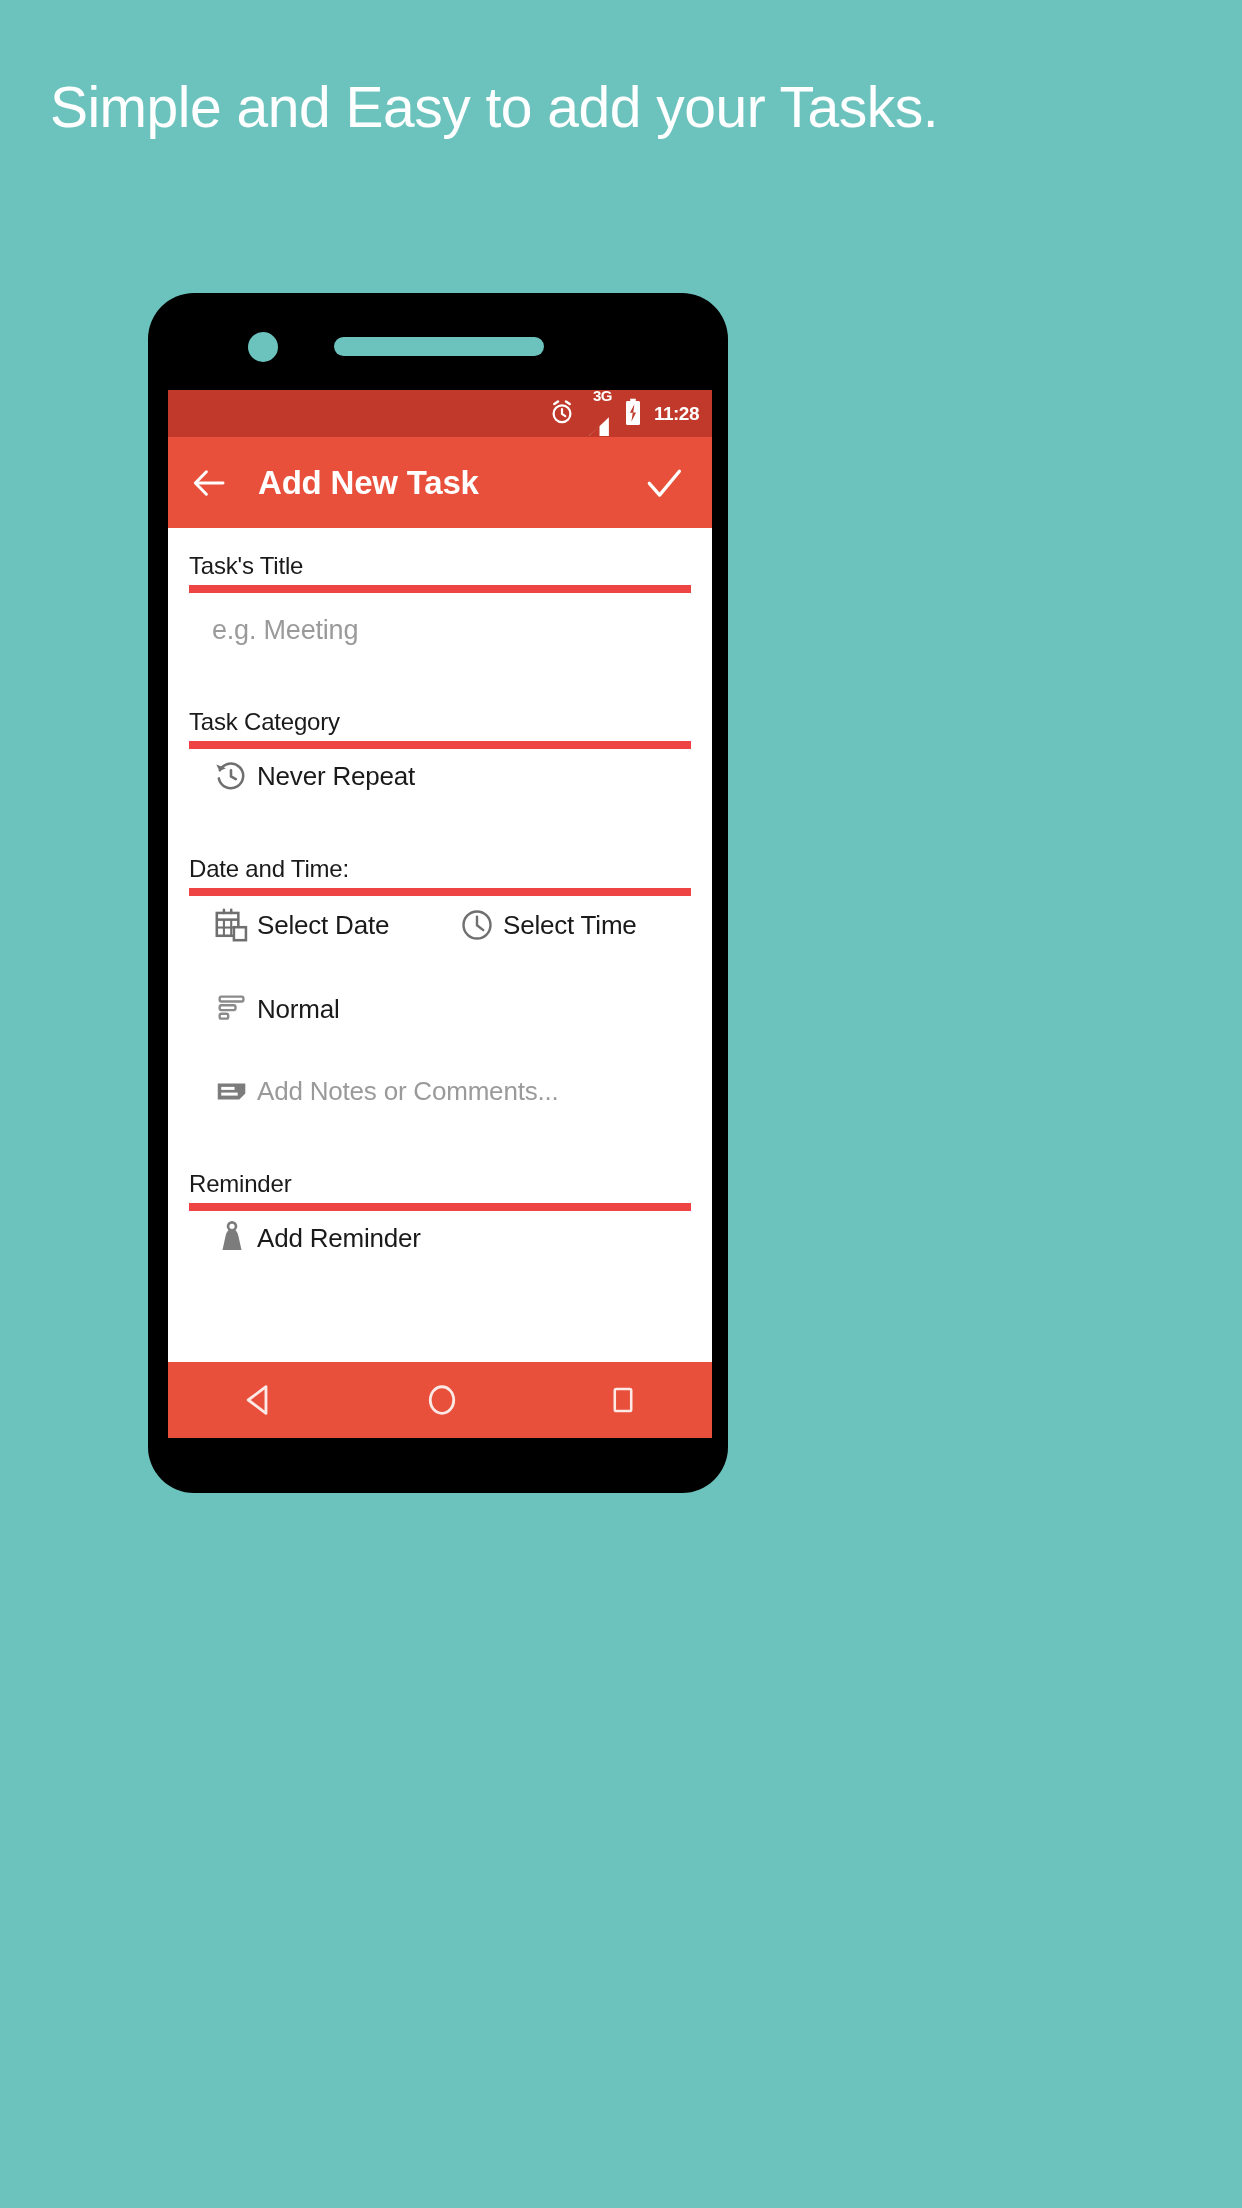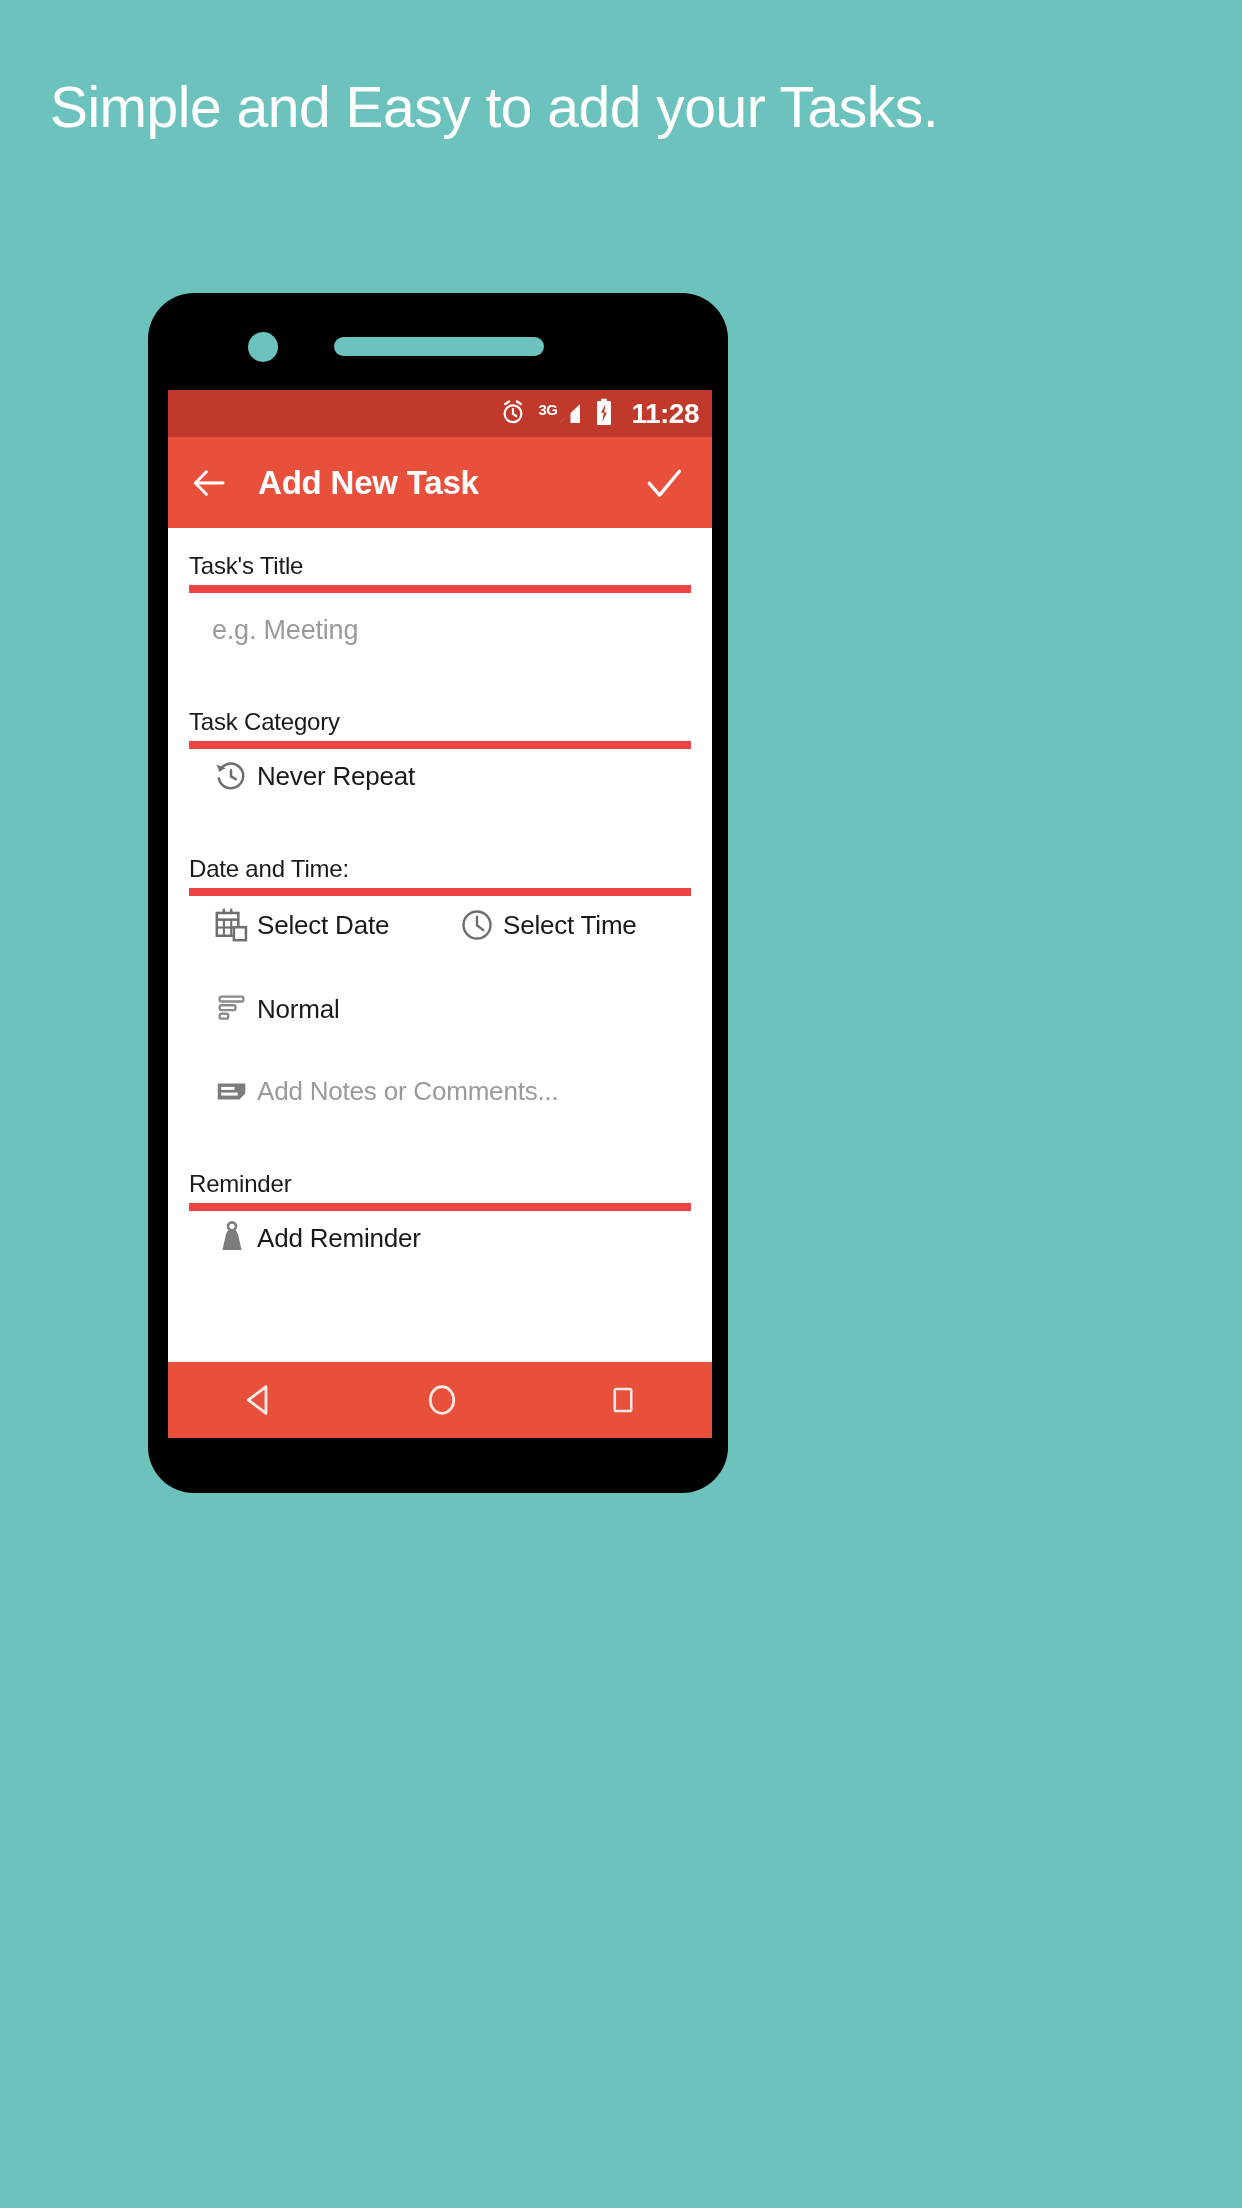--- a/index.html
+++ b/index.html
@@ -78,35 +78,35 @@
     height: 47px;
     background: #c0392b;
     display: flex;
     align-items: center;
     justify-content: flex-end;
     padding-right: 13px;
     gap: 9px;
   }
   .status-icons { display: flex; align-items: center; gap: 11px; }
   .alarm-icon { display: block; }
-  .signal-wrap { display: flex; align-items: flex-end; gap: 1px; }
+  .signal-wrap { display: flex; align-items: flex-end; gap: 1px; flex-direction: column; }
   .net-label {
     color: #ffffff;
     font-size: 15px;
     font-weight: 700;
     line-height: 1;
     margin-bottom: 10px;
     letter-spacing: -0.5px;
   }
   .status-time {
     color: #ffffff;
-    font-size: 28px;
+    font-size: 19px;
     font-weight: 700;
     letter-spacing: -0.5px;
-    margin-left: 8px;
+    margin-left: 2px;
     text-align: right;
   }
 
   
   .app-bar {
     height: 91px;
     background: #e8503c;
     display: flex;
     align-items: center;
     padding: 0 26px 0 20px;

